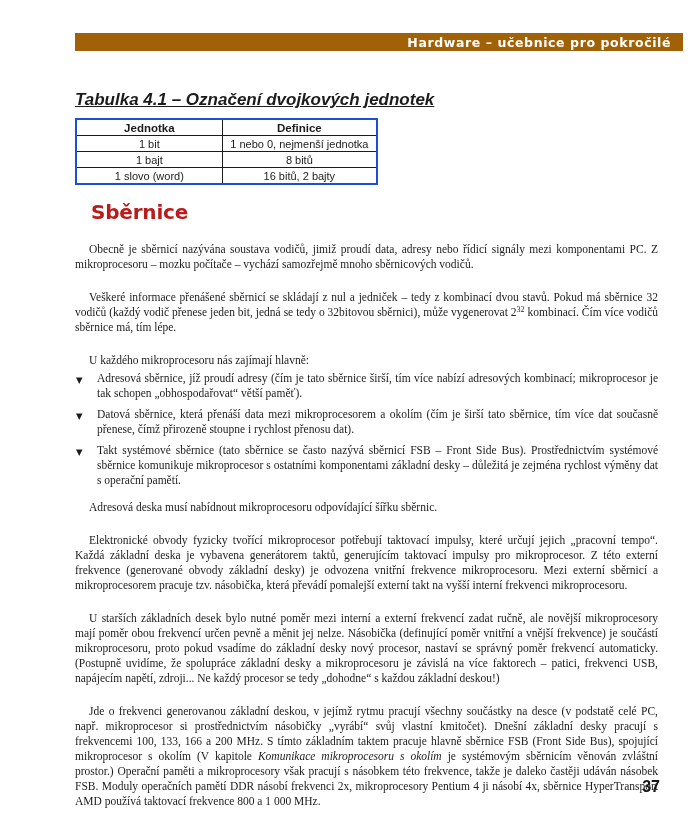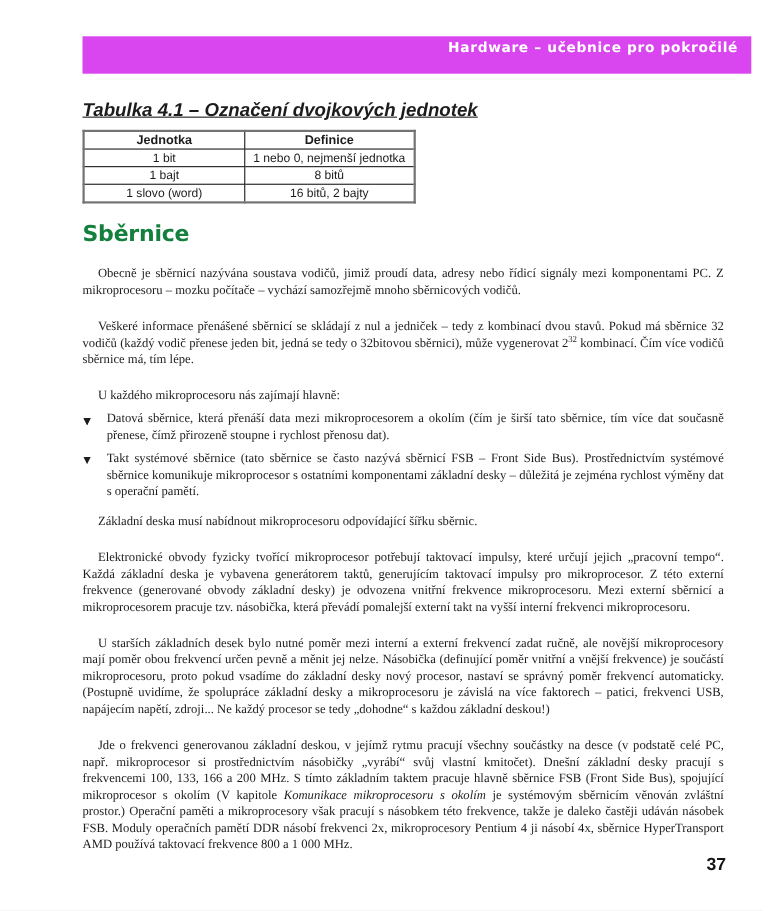--- a/index.html
+++ b/index.html
@@ -13,22 +13,22 @@
     overflow: hidden;
     margin: 0 auto;
   }
 
   
   .header-bar {
     position: absolute;
     left: 75px;
     top: 33px;
     width: 608px;
-    height: 34px;
-    background: #d946ef;
+    height: 18px;
+    background: #a16207;
     box-sizing: border-box;
   }
   .header-title {
     display: block;
     color: #ffffff;
     font-family: "DejaVu Sans", sans-serif;
     font-weight: bold;
     font-size: 12.5px;
     line-height: 19px;
     text-align: right;
@@ -52,41 +52,41 @@
     font-size: 17px;
     text-decoration: underline;
     margin: 0 0 8px 0;
   }
 
   table.units {
     border-collapse: collapse;
     width: 303px;
     font-family: "Liberation Sans", sans-serif;
     font-size: 11px;
-    border: 2px solid #737373;
+    border: 2px solid #1d4ed8;
     margin: 0 0 9px 0;
   }
   table.units th, table.units td {
     border: 1px solid #1c1c1c;
     text-align: center;
     padding: 1px 4px;
     height: 13px;
     white-space: nowrap;
   }
   table.units th { font-weight: bold; font-size: 11.5px; }
   table.units col.c1 { width: 148px; }
   table.units col.c2 { width: 155px; }
 
   h2.section-heading {
     font-family: "DejaVu Sans", sans-serif;
     font-weight: bold;
     font-size: 20px;
     letter-spacing: -0.2px;
-    margin: 15px 0 7px 0;
-    color: #15803d;
+    margin: 15px 0 7px 16px;
+    color: #b91c1c;
   }
 
   p.body {
     font-size: 11.5px;
     line-height: 15px;
     text-align: justify;
     text-indent: 14px;
     margin: 18px 0 6px 0;
   }
   p.no-bottom { margin-bottom: 3px; }
@@ -166,32 +166,33 @@
 
     <p class="body">Obecně je sběrnicí nazývána soustava vodičů, jimiž proudí data, adresy nebo řídicí signály mezi komponentami PC. Z mikroprocesoru – mozku počítače – vychází samozřejmě mnoho sběrnicových vodičů.</p>
 
     <p class="body"><span>Veškeré informace přenášené sběrnicí se skládají z nul a jedniček – tedy z kombinací dvou stavů. Pokud má sběrnice 32 vodičů (každý vodič přenese jeden bit, jedná se tedy o 32bitovou sběrnici), může vygenerovat 2</span><sup class="exp">32</sup><span> kombinací. Čím více vodičů sběrnice má, tím lépe.</span></p>
 
     <p class="body no-bottom">U každého mikroprocesoru nás zajímají hlavně:</p>
 
     <div class="bullet-list">
       <div class="bullet-item">
         <span class="bullet-marker">▼</span>
+        <span>Adresová sběrnice, jíž proudí adresy (čím je tato sběrnice širší, tím více nabízí adresových kombinací; mikroprocesor je tak schopen „obhospodařovat“ větší paměť).</span>
       </div>
       <div class="bullet-item">
         <span class="bullet-marker">▼</span>
         <span>Datová sběrnice, která přenáší data mezi mikroprocesorem a okolím (čím je širší tato sběrnice, tím více dat současně přenese, čímž přirozeně stoupne i rychlost přenosu dat).</span>
       </div>
       <div class="bullet-item">
         <span class="bullet-marker">▼</span>
         <span>Takt systémové sběrnice (tato sběrnice se často nazývá sběrnicí FSB – Front Side Bus). Prostřednictvím systémové sběrnice komunikuje mikroprocesor s ostatními komponentami základní desky – důležitá je zejména rychlost výměny dat s operační pamětí.</span>
       </div>
     </div>
 
-    <p class="body closing">Základní deska musí nabídnout mikroprocesoru odpovídající šířku sběrnic.</p>
+    <p class="body closing">Adresová deska musí nabídnout mikroprocesoru odpovídající šířku sběrnic.</p>
 
 
     <p class="body">Elektronické obvody fyzicky tvořící mikroprocesor potřebují taktovací impulsy, které určují jejich „pracovní tempo“. Každá základní deska je vybavena generátorem taktů, generujícím taktovací impulsy pro mikroprocesor. Z této externí frekvence (generované obvody základní desky) je odvozena vnitřní frekvence mikroprocesoru. Mezi externí sběrnicí a mikroprocesorem pracuje tzv. násobička, která převádí pomalejší externí takt na vyšší interní frekvenci mikroprocesoru.</p>
 
     <p class="body">U starších základních desek bylo nutné poměr mezi interní a externí frekvencí zadat ručně, ale novější mikroprocesory mají poměr obou frekvencí určen pevně a měnit jej nelze. Násobička (definující poměr vnitřní a vnější frekvence) je součástí mikroprocesoru, proto pokud vsadíme do základní desky nový procesor, nastaví se správný poměr frekvencí automaticky. (Postupně uvidíme, že spolupráce základní desky a mikroprocesoru je závislá na více faktorech – patici, frekvenci USB, napájecím napětí, zdroji... Ne každý procesor se tedy „dohodne“ s každou základní deskou!)</p>
 
 
     <p class="body"><span>Jde o frekvenci generovanou základní deskou, v jejímž rytmu pracují všechny součástky na desce (v podstatě celé PC, např. mikroprocesor si prostřednictvím násobičky „vyrábí“ svůj vlastní kmitočet). Dnešní základní desky pracují s frekvencemi 100, 133, 166 a 200 MHz. S tímto základním taktem pracuje hlavně sběrnice FSB (Front Side Bus), spojující mikroprocesor s okolím (V kapitole </span><span class="italic">Komunikace mikroprocesoru s okolím</span><span> je systémovým sběrnicím věnován zvláštní prostor.) Operační paměti a mikroprocesory však pracují s násobkem této frekvence, takže je daleko častěji udáván násobek FSB. Moduly operačních pamětí DDR násobí frekvenci 2x, mikroprocesory Pentium 4 ji násobí 4x, sběrnice HyperTransport AMD používá taktovací frekvence 800 a 1 000 MHz.</span></p>
 
   </div>

